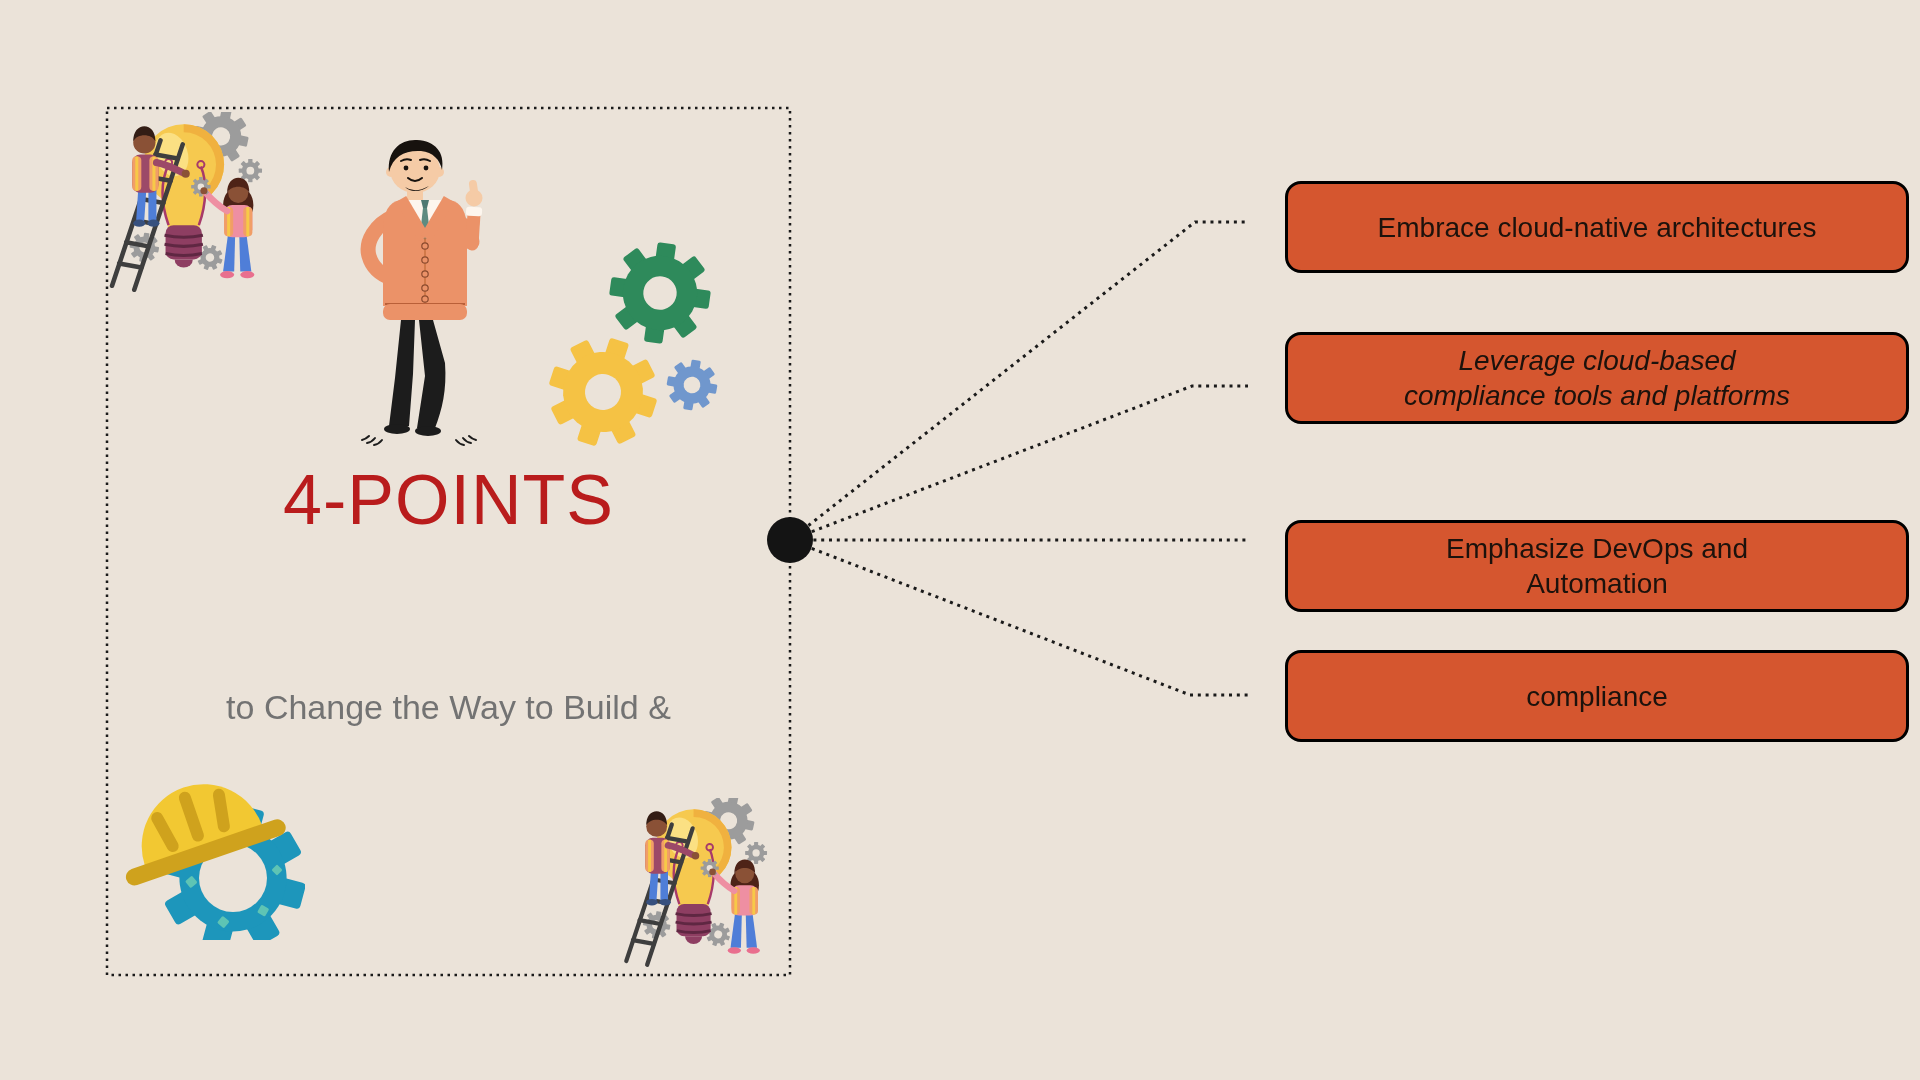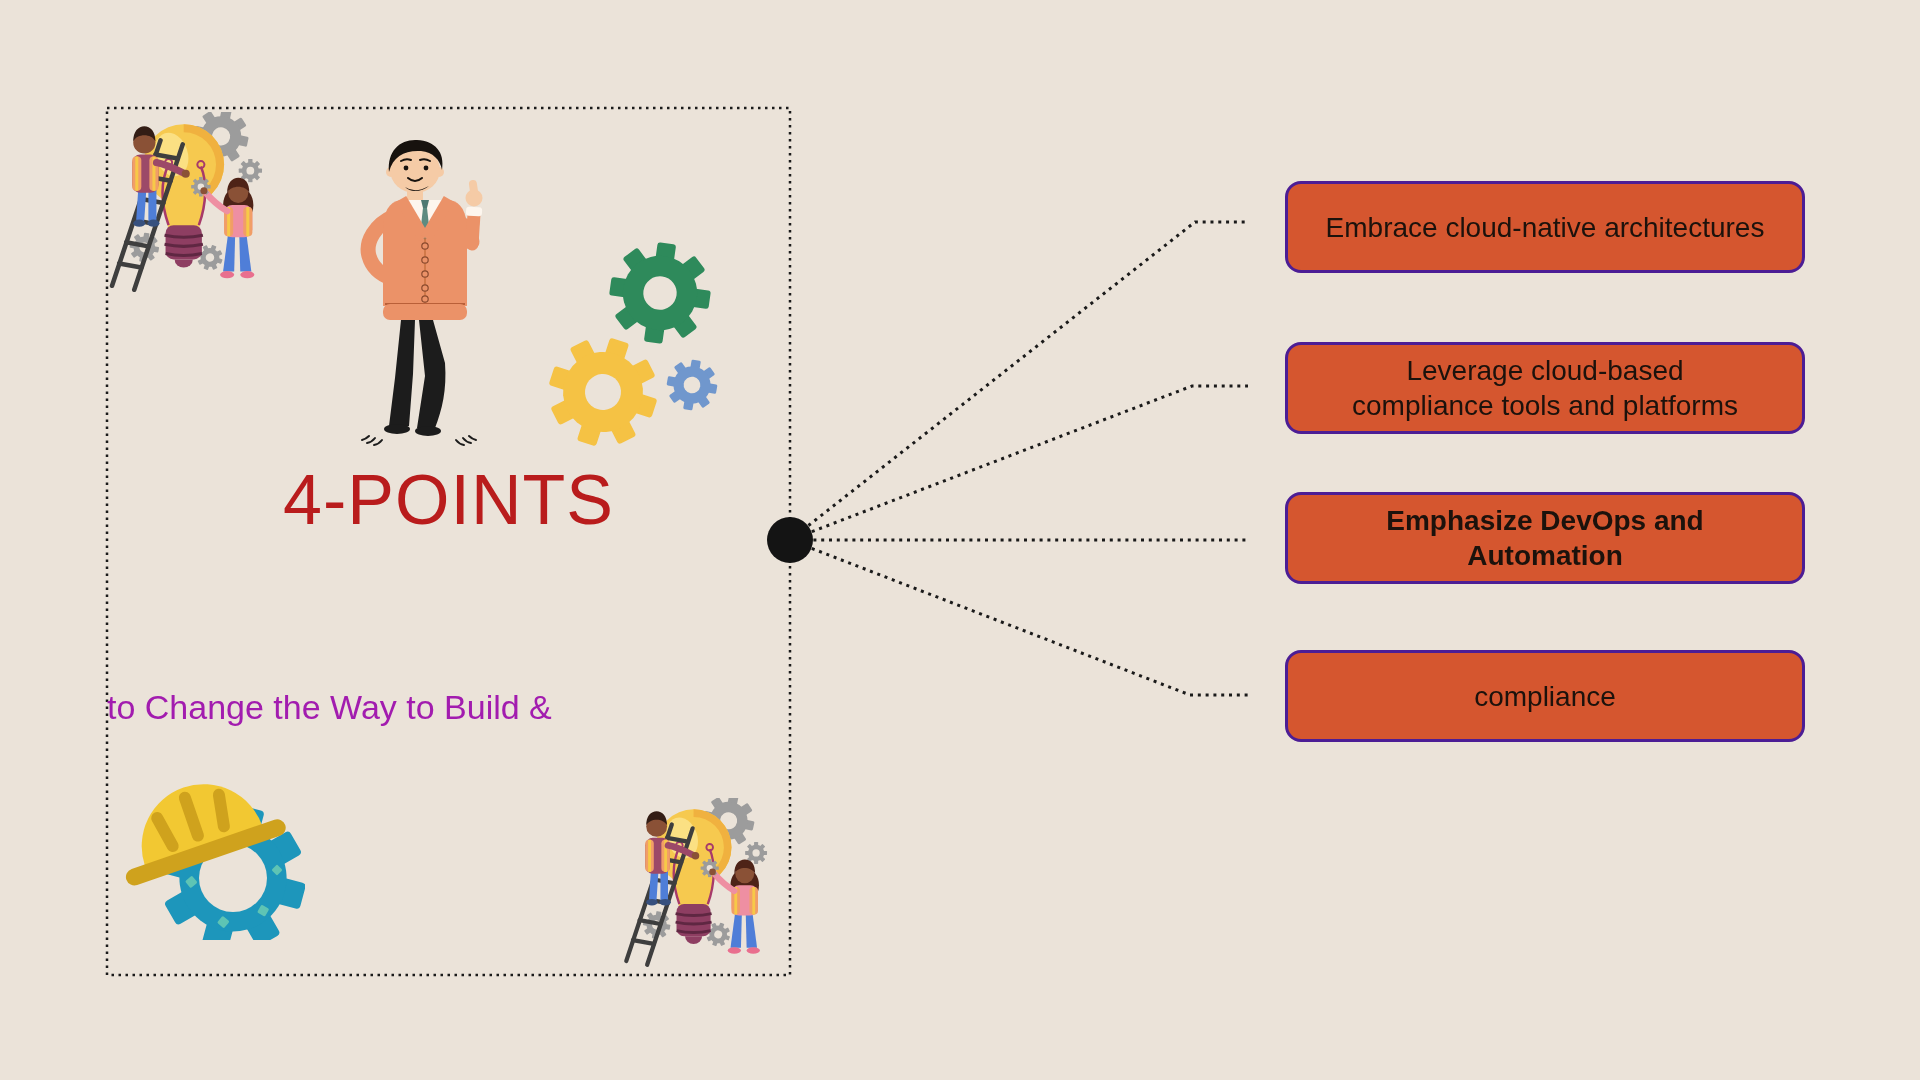--- a/index.html
+++ b/index.html
@@ -17,34 +17,34 @@
   .illus { position:absolute; }
   .illus svg { display:block; }
 
   .title {
     position:absolute; left:107px; top:464px; width:683px;
     text-align:center; font-size:70px; line-height:73px;
     font-weight:400; letter-spacing:1px; color:#b91c1c;
   }
   .subtitle {
     position:absolute; left:107px; top:676px; width:683px;
-    text-align:left; font-size:34px; line-height:63px;
-    font-weight:400; color:#a21caf;
+    text-align:center; font-size:34px; line-height:63px;
+    font-weight:400; color:#737373;
   }
 
   .step {
-    position:absolute; left:1285px; width:520px; height:92px;
-    background:#d5562f; border:3px solid #4c1d95; border-radius:16px;
+    position:absolute; left:1285px; width:624px; height:92px;
+    background:#d5562f; border:3px solid #000000; border-radius:16px;
     display:flex; flex-direction:column; align-items:center; justify-content:center;
     font-size:28px; line-height:35px; font-weight:500; color:#1c120c;
     text-align:center; padding:0 10px;
   }
   .step-1 { top:181px; }
-  .step-2 { top:342px; }
-  .step-3 { top:492px;font-weight:bold; }
+  .step-2 { top:332px;font-style:italic; }
+  .step-3 { top:520px; }
   .step-4 { top:650px; }
   .step div:empty { display:none; }
 </style>
 </head>
 <body>
 
 <div id="canvas">
 
   <svg width="0" height="0" style="position:absolute">
     <defs>

